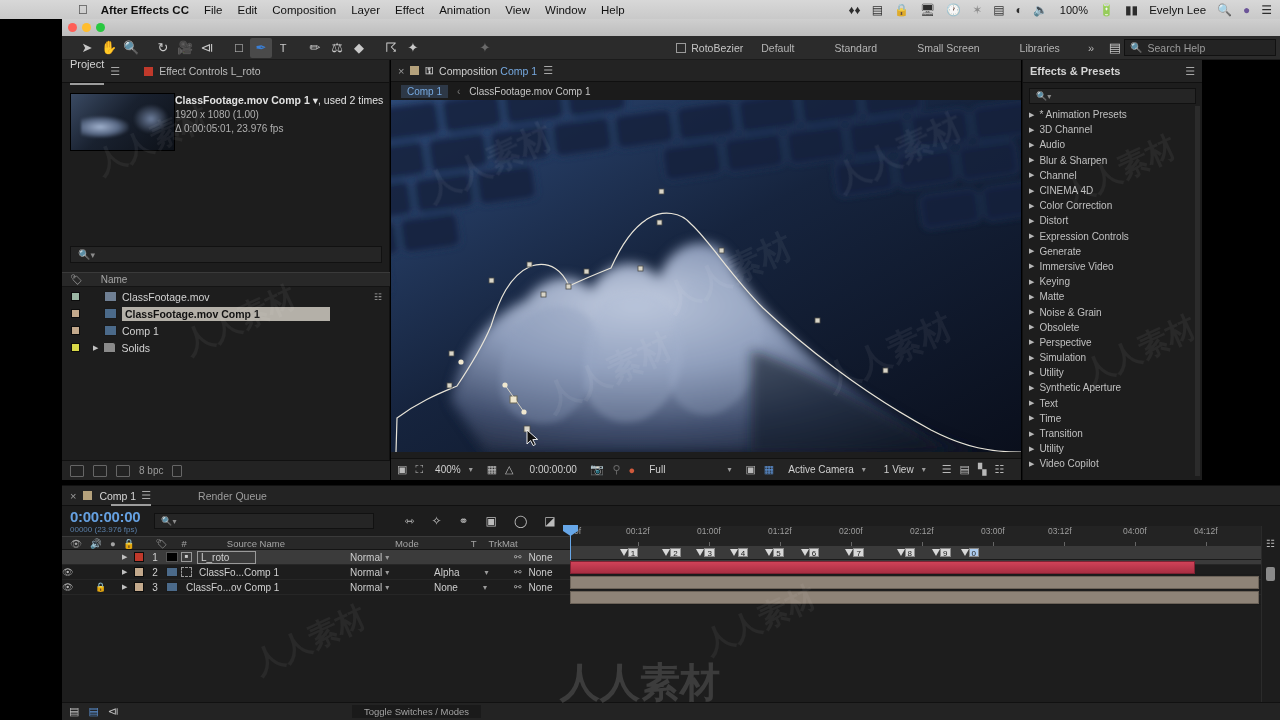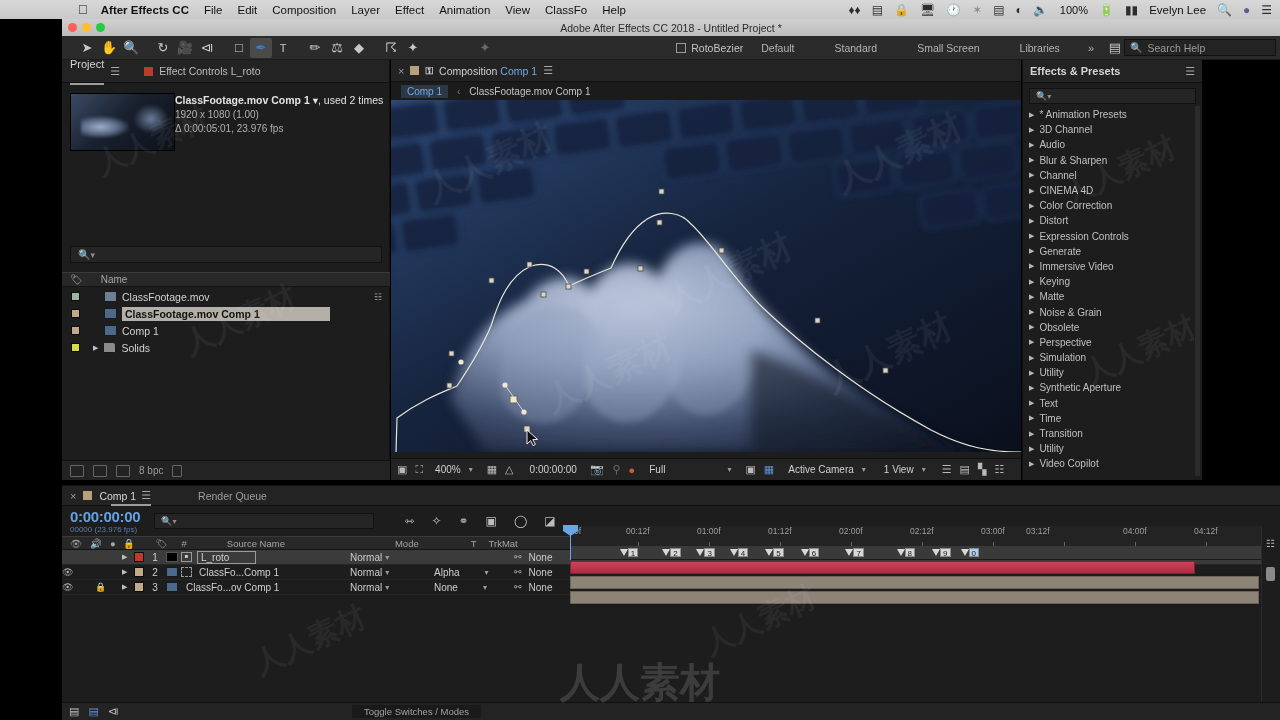--- a/index.html
+++ b/index.html
@@ -182,21 +182,21 @@
   <div class="macbar">
     <span class="apple"></span>
     <span class="mi bold">After Effects CC</span>
     <span class="mi">File</span>
     <span class="mi">Edit</span>
     <span class="mi">Composition</span>
     <span class="mi">Layer</span>
     <span class="mi">Effect</span>
     <span class="mi">Animation</span>
     <span class="mi">View</span>
-    <span class="mi">ClassFo</span>
+    <span class="mi">Window</span>
     <span class="mi">Help</span>
     <div class="right">
       <span class="ic">♦♦</span>
       <span class="ic">▤</span>
       <span class="ic">🔒</span>
       <span class="ic">🖥</span>
       <span class="ic">🕐</span>
       <span class="ic" style="opacity:.35">✶</span>
       <span class="ic">▤</span>
       <span class="ic">◐</span>
@@ -210,21 +210,20 @@
       <span class="ic">☰</span>
     </div>
   </div>
 
   <div class="titlebar">
     <div class="lights">
       <div class="light l-red"></div>
       <div class="light l-yel"></div>
       <div class="light l-grn"></div>
     </div>
-    <div class="titletext">Adobe After Effects CC 2018 - Untitled Project *</div>
   </div>
 
   <div class="toolbar">
     <div style="width:14px"></div>
     <div class="tool">➤</div>
     <div class="tool">✋</div>
     <div class="tool">🔍</div>
     <div class="tgroup-sep"></div>
     <div class="tool">↻</div>
     <div class="tool">🎥</div>
@@ -725,21 +724,21 @@
           <span class="rtick" style="left: 126px;">01:00f</span>
           <div class="rline" style="left: 138px;"></div>
           <span class="rtick" style="left: 197px;">01:12f</span>
           <div class="rline" style="left: 209px;"></div>
           <span class="rtick" style="left: 268px;">02:00f</span>
           <div class="rline" style="left: 280px;"></div>
           <span class="rtick" style="left: 339px;">02:12f</span>
           <div class="rline" style="left: 351px;"></div>
           <span class="rtick" style="left: 410px;">03:00f</span>
           <div class="rline" style="left: 422px;"></div>
-          <span class="rtick" style="left: 455px;">03:12f</span>
+          <span class="rtick" style="left: 477px;">03:12f</span>
           <div class="rline" style="left: 493px;"></div>
           <span class="rtick" style="left: 552px;">04:00f</span>
           <div class="rline" style="left: 564px;"></div>
           <span class="rtick" style="left: 623px;">04:12f</span>
           <div class="rline" style="left: 635px;"></div>
           <span class="rtick" style="left: 694px;">05:0</span>
           <div class="rline" style="left: 706px;"></div>
         </div>
     </div>
     <div class="markerbar">

